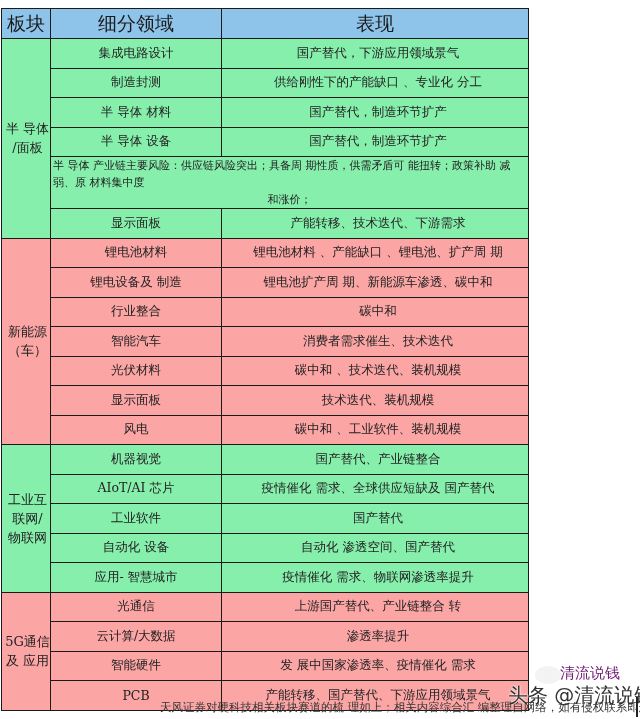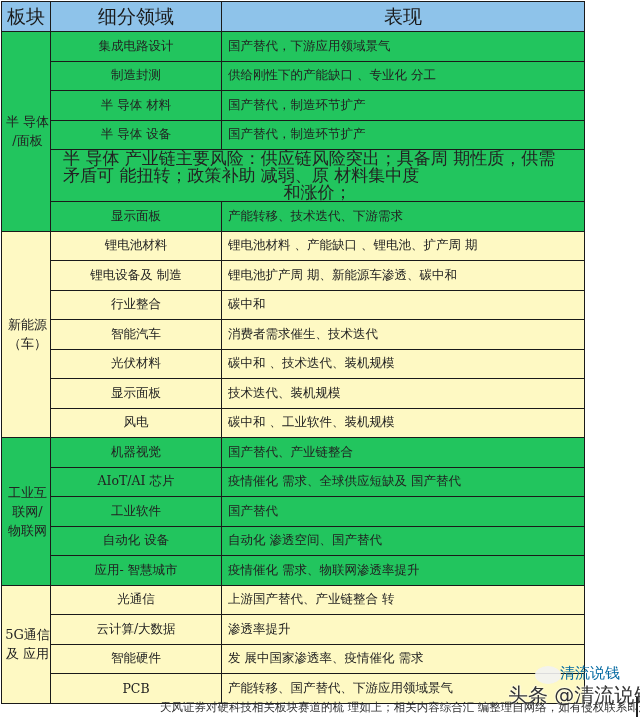--- a/index.html
+++ b/index.html
@@ -1,34 +1,34 @@
 <!DOCTYPE html>
 <html><head>
 <meta charset="utf-8">
 <style>
   html, body { margin: 0; padding: 0; background: #ffffff; }
   body { width: 640px; height: 719px; position: relative; overflow: hidden;
          font-family: "DejaVu Serif", "Liberation Serif", serif; color: #222; }
-  .tbl { position: absolute; left: 1px; top: 1px; width: 584px; border-collapse: collapse; table-layout: fixed; }
+  .tbl { position: absolute; left: 1px; top: 8px; width: 528px; border-collapse: collapse; table-layout: fixed; }
   .tbl td, .tbl th { border: 1.5px solid #1a1a1a; padding: 0; font-weight: normal; }
   .tbl th { background: #8ec3ea; height: 29px; font-size: 19px; color: #1a1a1a; }
   .tbl td { height: 28.5px; font-size: 12.5px; }
   .c-sec { width: 48px; text-align: center; padding-left: 3px !important; font-size: 13px !important; line-height: 19px; vertical-align: middle; }
   .c-sub { width: 170px; text-align: center; }
-  .c-perf { text-align: left; padding-left: 6px !important; }
-  .gray td { background: #fef9c3; }
-  .white td { background: #22c55e; }
-  .risk td.c-risk { text-align: center; font-size: 17px; line-height: 17px; height: 28px; padding: 0 12px !important; }
+  .c-perf { text-align: center; padding-left: 6px !important; }
+  .gray td { background: #fca5a5; }
+  .white td { background: #86efac; }
+  .risk td.c-risk { text-align: center; font-size: 11px; line-height: 17px; height: 28px; padding: 0 2px !important; }
   .risk td.c-risk .risk-first { display:block; text-align: left; }
   .footer { position: absolute; left: 160px; top: 700px; width: 476px; font-size: 11.5px; color: #333; text-align: right; white-space: nowrap; }
   .footer-bar { position: absolute; left: 636px; top: 697px; width: 2px; height: 20px; background:#222; }
   .watermark { position: absolute; left: 508px; top: 682px; font-family: "DejaVu Sans", sans-serif; font-size: 20px; color: #333;
                letter-spacing: 0px; text-shadow: 0 0 2px #fff, 0 0 2px #fff; white-space: nowrap; }
   .wm-icon { position: absolute; left: 535px; top: 666px; width: 26px; height: 18px; border-radius: 50%; background: #f2f2f2; opacity: 0.9; }
-  .wm-sub { position: absolute; left: 560px; top: 664px; font-family: "DejaVu Sans", sans-serif; font-size: 15px; color: #0369a1; white-space: nowrap; }
+  .wm-sub { position: absolute; left: 560px; top: 664px; font-family: "DejaVu Sans", sans-serif; font-size: 15px; color: #701a75; white-space: nowrap; }
 </style>
 </head>
 <body>
 
 <table class="tbl">
   <colgroup>
     <col style="width:49px">
     <col style="width:171px">
     <col>
   </colgroup>

